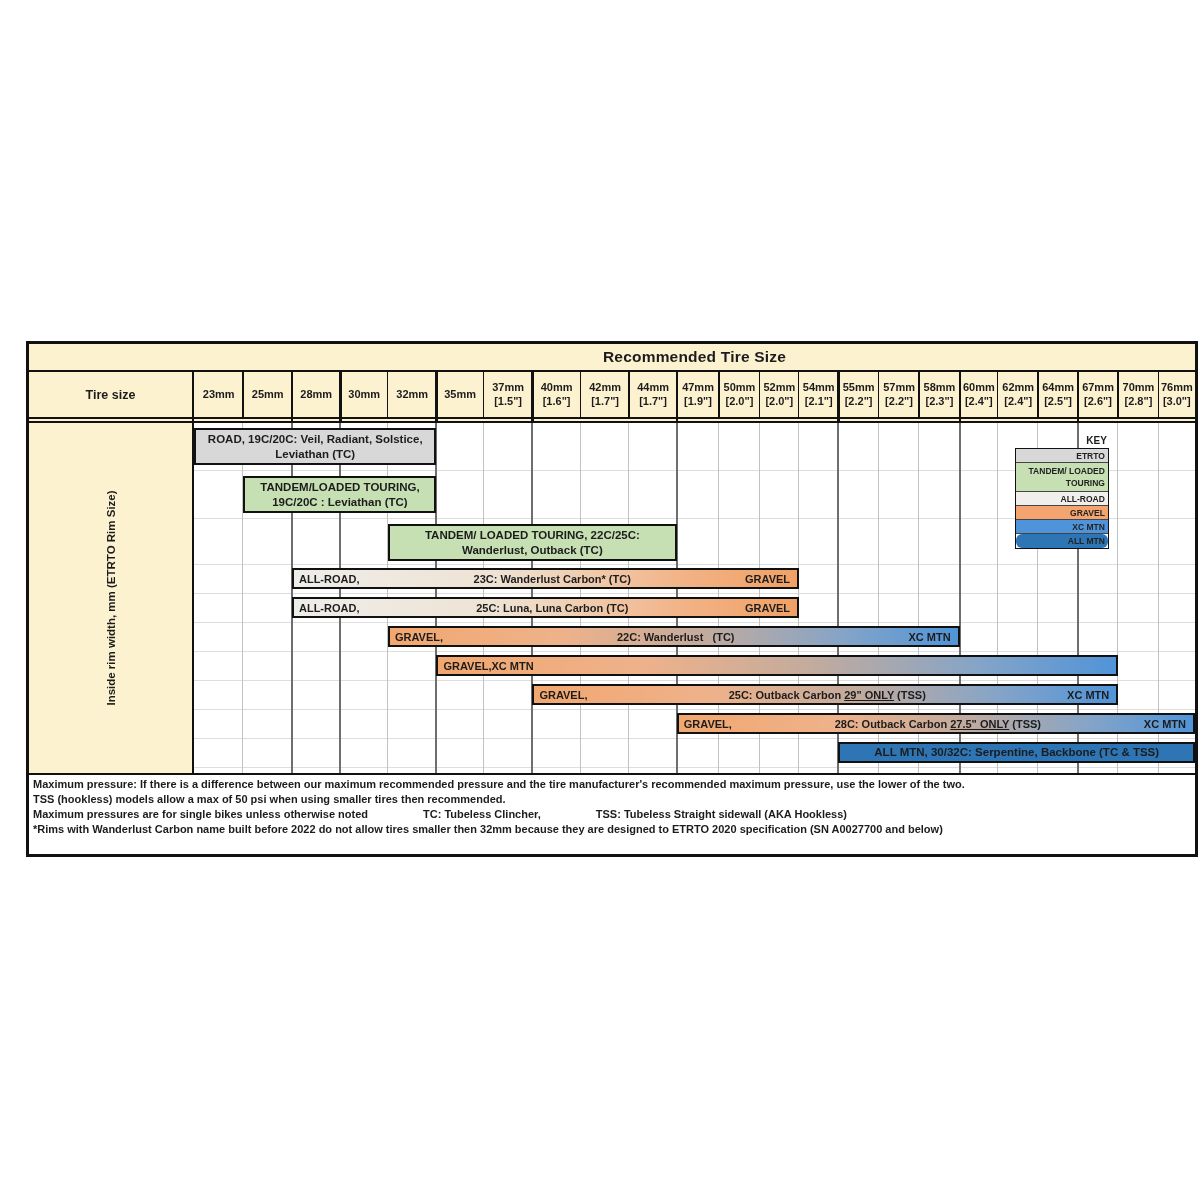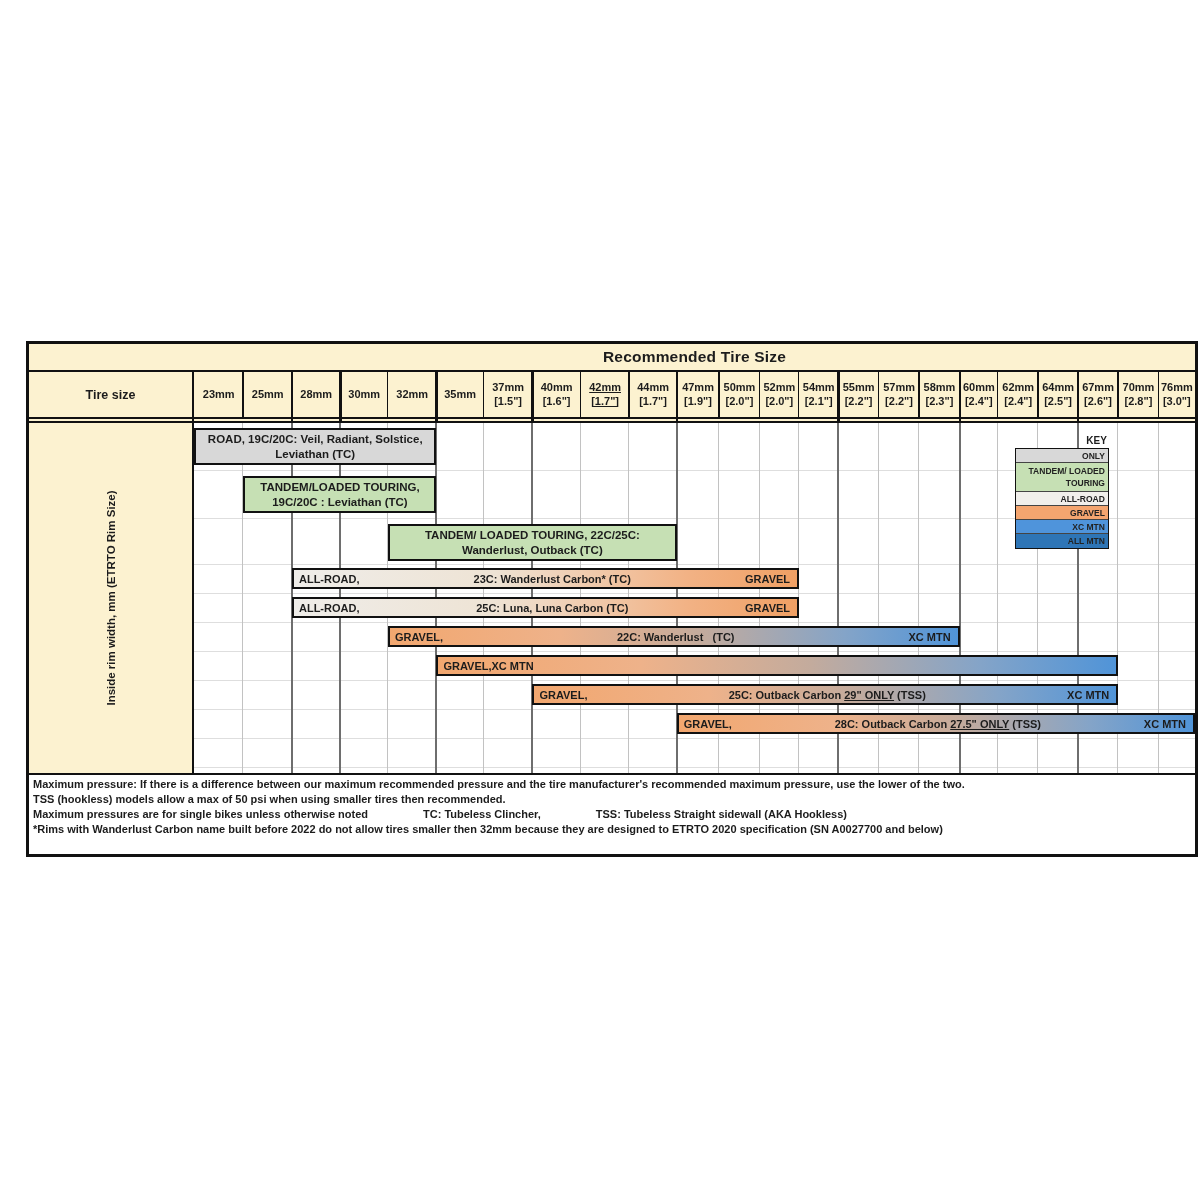--- a/index.html
+++ b/index.html
@@ -73,21 +73,21 @@
   .f-xc { background:var(--xc); }
   .f-allmtn { background:var(--allmtn); }
 
   .key-wrap { position:absolute; left:82%; width:9.4%; top:12px; }
   .key-title { text-align:right; font-size:10px; padding-right:2px; height:13px; line-height:12px; }
   .key-box { border:1.5px solid #111; }
   .key-row {
     display:flex; align-items:center; justify-content:flex-end; text-align:right;
     font-size:8.5px; line-height:12px; padding-right:3px; border-bottom:1px solid #444; color:#222;
   }
-  .key-row:last-child { border-bottom:none; }
+  .key-row:last-child { border-bottom:none;border-radius:6px; }
 
   .notes { height:65px; border-top:2.5px solid #111; background:#fff; padding:2px 0 0 4px; }
   .note-line { font-size:11px; line-height:15px; white-space:nowrap; }
   .note-part { display:inline-block; }
   .note-part + .note-part { margin-left:55px; }
 </style>
 </head>
 <body>
 
 <div class="page">
@@ -117,21 +117,21 @@
             <span>35mm</span>
           </div>
           <div class="hcell" style="left: 28.961%; width: 4.844%;">
             <span>37mm</span>
             <span>[1.5"]</span>
           </div>
           <div class="hcell" style="left: 33.804%; width: 4.844%;">
             <span>40mm</span>
             <span>[1.6"]</span>
           </div>
-          <div class="hcell" style="left: 38.648%; width: 4.844%; text-decoration: underline;">
+          <div class="hcell" style="left: 38.648%; width: 4.844%;">
             <span>42mm</span>
             <span>[1.7"]</span>
           </div>
           <div class="hcell" style="left: 43.491%; width: 4.743%;">
             <span>44mm</span>
             <span>[1.7"]</span>
           </div>
           <div class="hcell" style="left: 48.234%; width: 4.238%;">
             <span>47mm</span>
             <span>[1.9"]</span>
@@ -287,25 +287,28 @@
           <div class="bar f-gravelxc" style="left: 33.804%; width: 58.527%; top: 261px; height: 21px;">
             <span class="bl">GRAVEL,</span>
             <span class="bc"><span>25C: Outback Carbon </span><span class="u">29" ONLY</span><span> (TSS)</span></span>
             <span class="br">XC MTN</span>
           </div>
           <div class="bar f-gravelxc" style="left: 48.234%; width: 51.766%; top: 290px; height: 21px;">
             <span class="bl">GRAVEL,</span>
             <span class="bc"><span>28C: Outback Carbon </span><span class="u">27.5" ONLY</span><span> (TSS)</span></span>
             <span class="br">XC MTN</span>
           </div>
+          <div class="bar f-allmtn block" style="left: 64.379%; width: 35.621%; top: 319px; height: 21px;">
+            <span>ALL MTN, 30/32C: Serpentine, Backbone (TC &amp; TSS)</span>
+          </div>
           <div class="key-wrap">
             <div class="key-title">KEY</div>
             <div class="key-box">
               <div class="key-row f-road" style="height: 14px;">
-                <span>ONLY</span>
+                <span>ETRTO</span>
               </div>
               <div class="key-row f-tandem" style="height: 29px;">
                 <span>TANDEM/ LOADED TOURING</span>
               </div>
               <div class="key-row f-allroadkey" style="height: 14px;">
                 <span>ALL-ROAD</span>
               </div>
               <div class="key-row f-gravel" style="height: 14px;">
                 <span>GRAVEL</span>
               </div>

